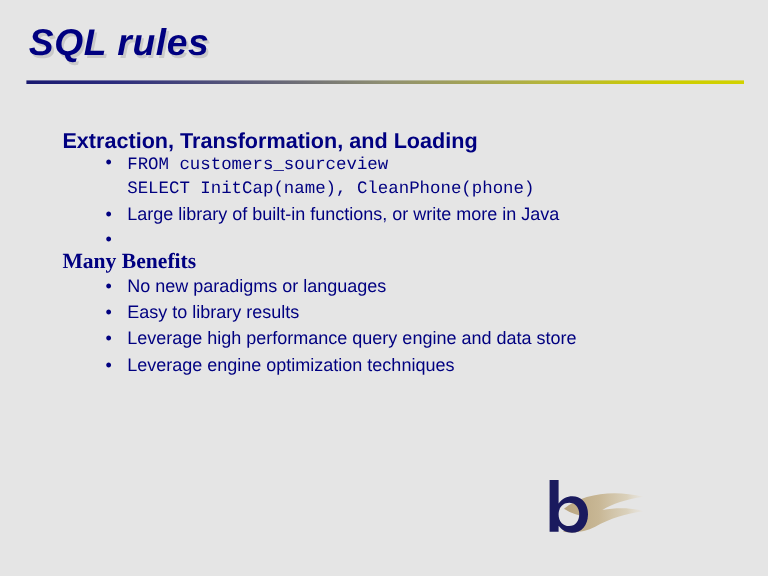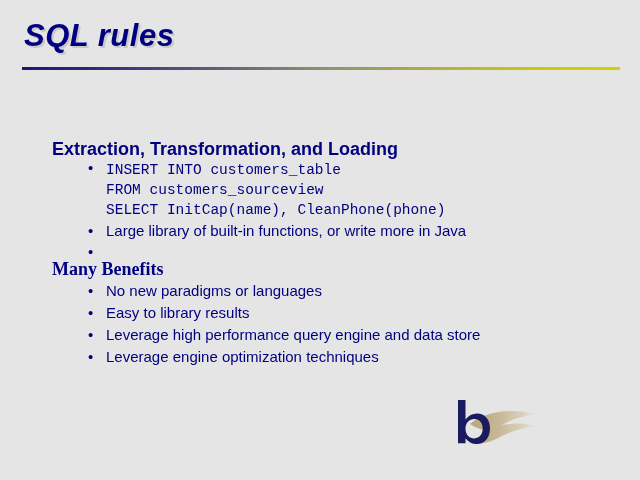--- a/index.html
+++ b/index.html
@@ -57,21 +57,20 @@
     top: 106px;
     width: 560px;
   }
 
   .section-heading {
     font-size: 18px;
     font-weight: bold;
     color: #000080;
     line-height: 22px;
     white-space: nowrap;
-    margin-top: 32px;
   }
 
   .bullet-list {
     list-style: none;
     margin: 0;
     padding: 0;
   }
 
   .bullet-row {
     position: relative;
@@ -155,21 +154,20 @@
   <div id="body-area">
 
     <div id="eta-section">
 
       <div class="section-heading">Extraction, Transformation, and Loading</div>
 
       <div class="bullet-list">
 
         <div class="code-row">
           <span class="bullet-dot">•</span>
-          <div class="code-line">INSERT INTO customers_table</div>
           <div class="code-line">FROM customers_sourceview</div>
           <div class="code-line">SELECT InitCap(name), CleanPhone(phone)</div>
         </div>
 
         <div class="bullet-row text-row">
           <span class="bullet-dot">•</span>
           <span>Large library of built-in functions, or write more in Java</span>
         </div>
 
         <div class="bullet-row text-row">

